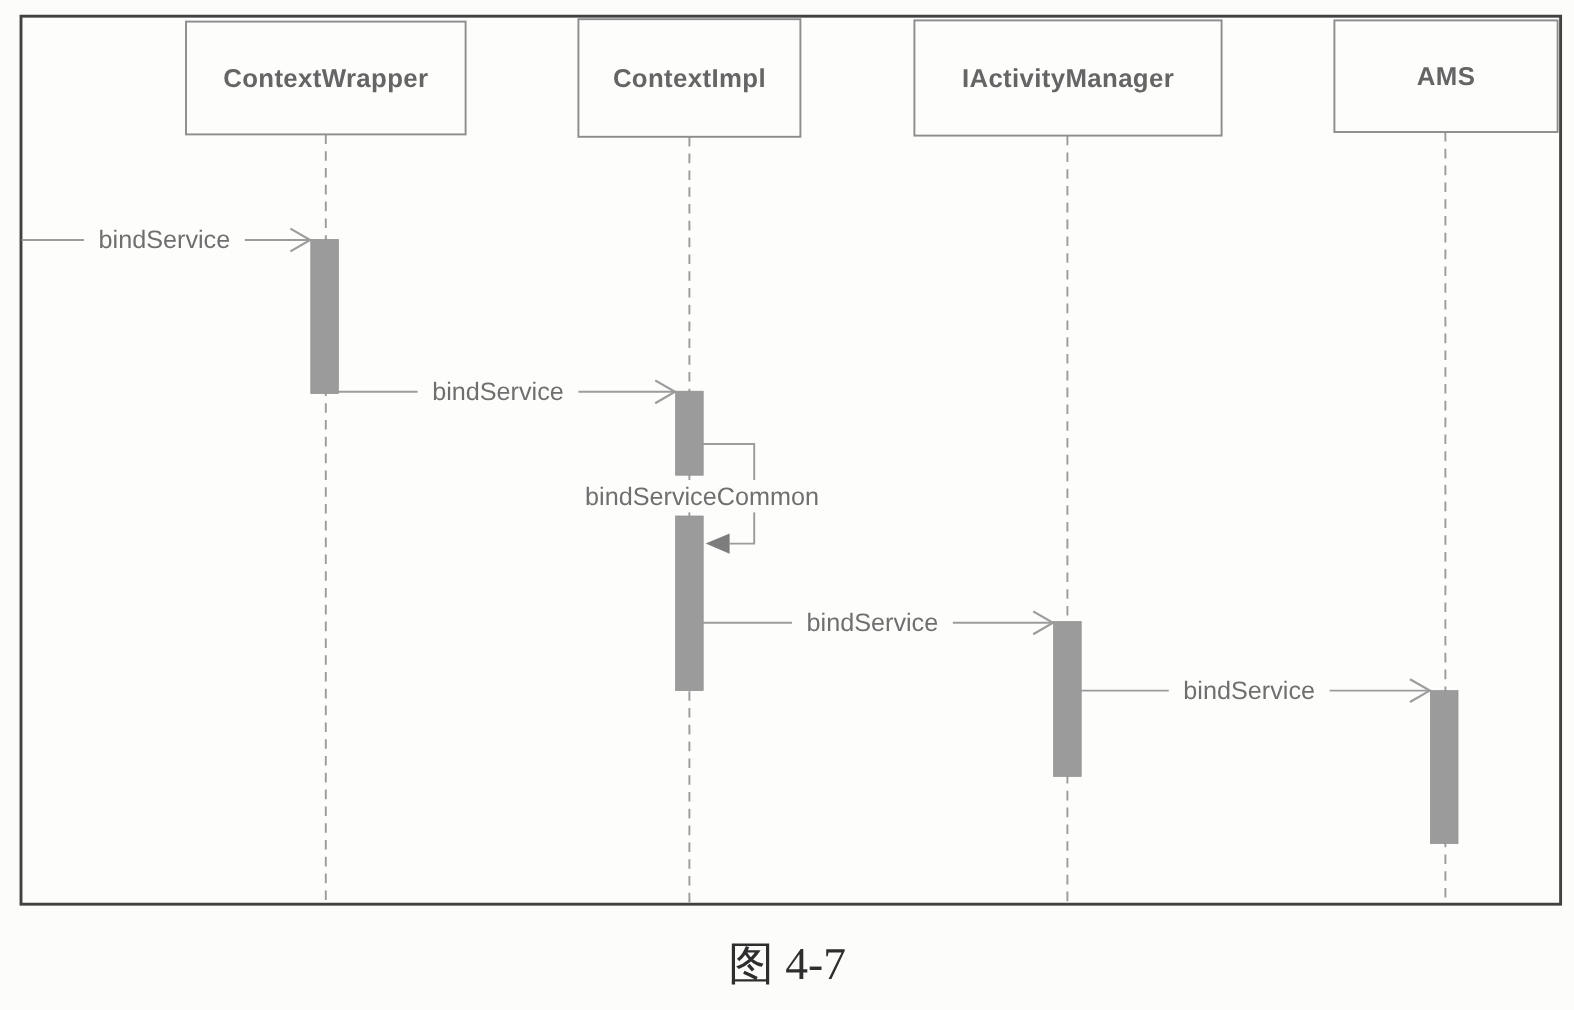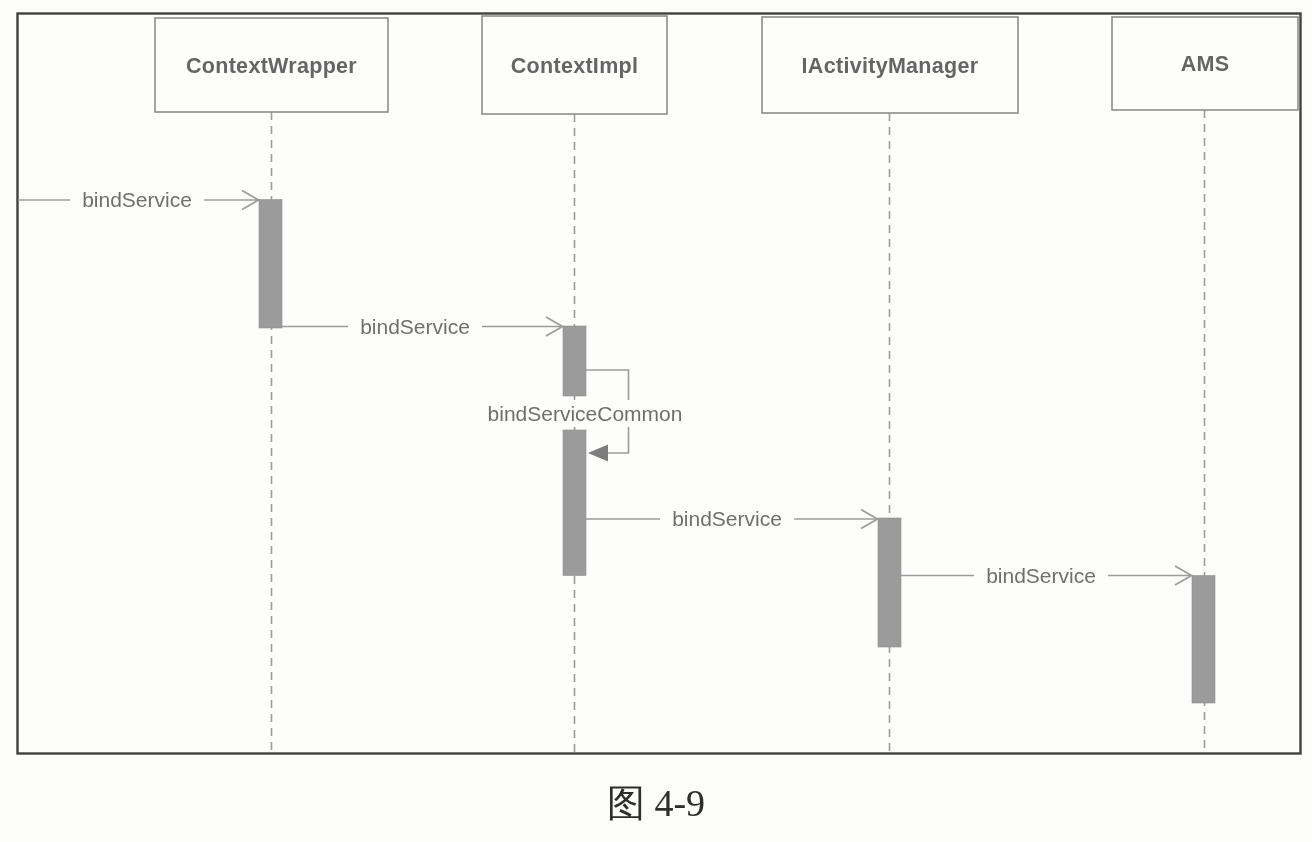--- a/index.html
+++ b/index.html
@@ -113,16 +113,16 @@
     </g>
 
     <rect x="259" y="199.5" width="23" height="128.5" fill="#9b9b9b" stroke="#8f8f8f" stroke-width="0.6"></rect>
     <rect x="563" y="326" width="23" height="70" fill="#9b9b9b" stroke="#8f8f8f" stroke-width="0.6"></rect>
     <rect x="563" y="430" width="23" height="145.5" fill="#9b9b9b" stroke="#8f8f8f" stroke-width="0.6"></rect>
     <rect x="878" y="518" width="23" height="129" fill="#9b9b9b" stroke="#8f8f8f" stroke-width="0.6"></rect>
     <rect x="1192" y="575.5" width="23" height="127.5" fill="#9b9b9b" stroke="#8f8f8f" stroke-width="0.6"></rect>
   </svg>
 
   <div class="caption">
-    <span>图 4-9</span>
+    <span>图 4-7</span>
   </div>
 
 </div>
 
 </body></html>

